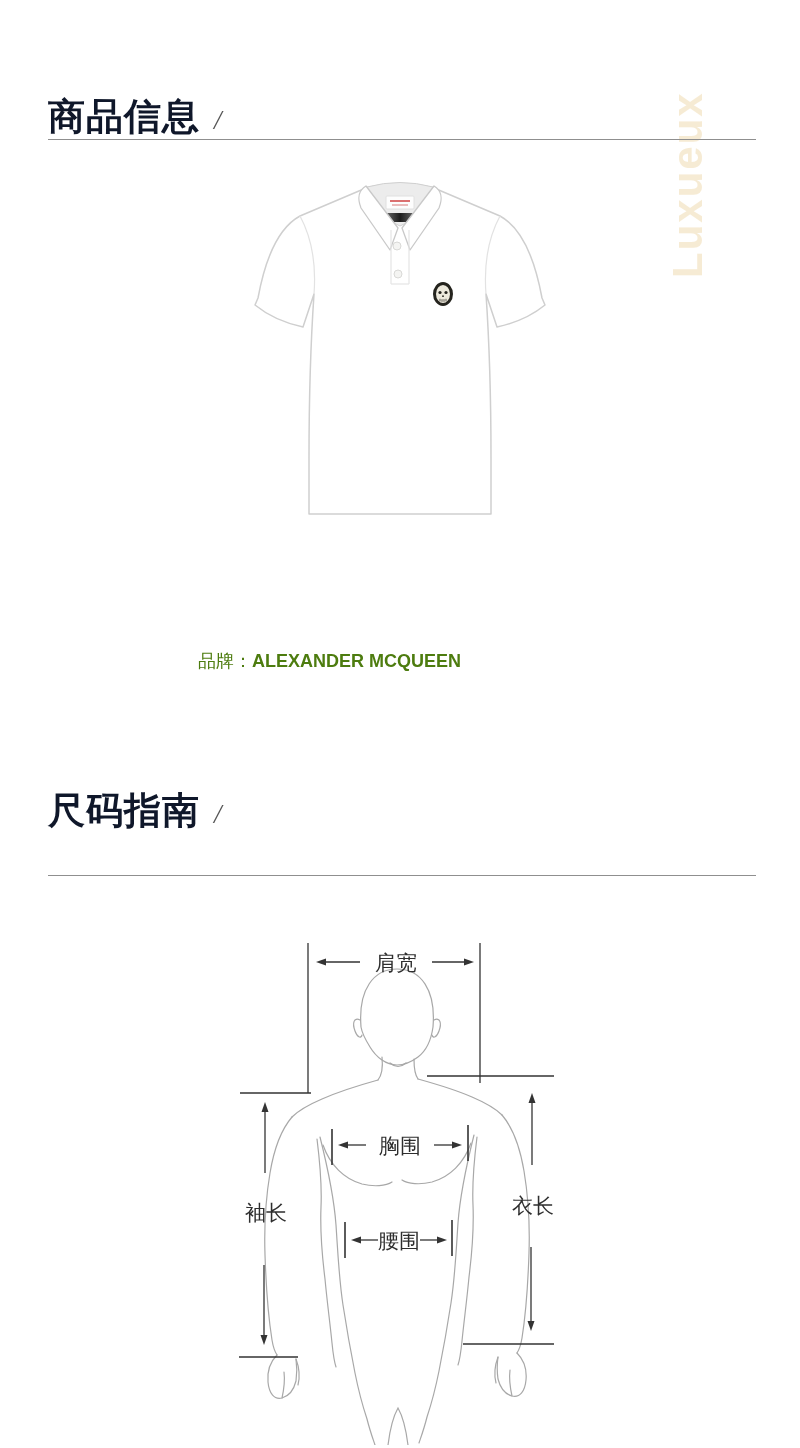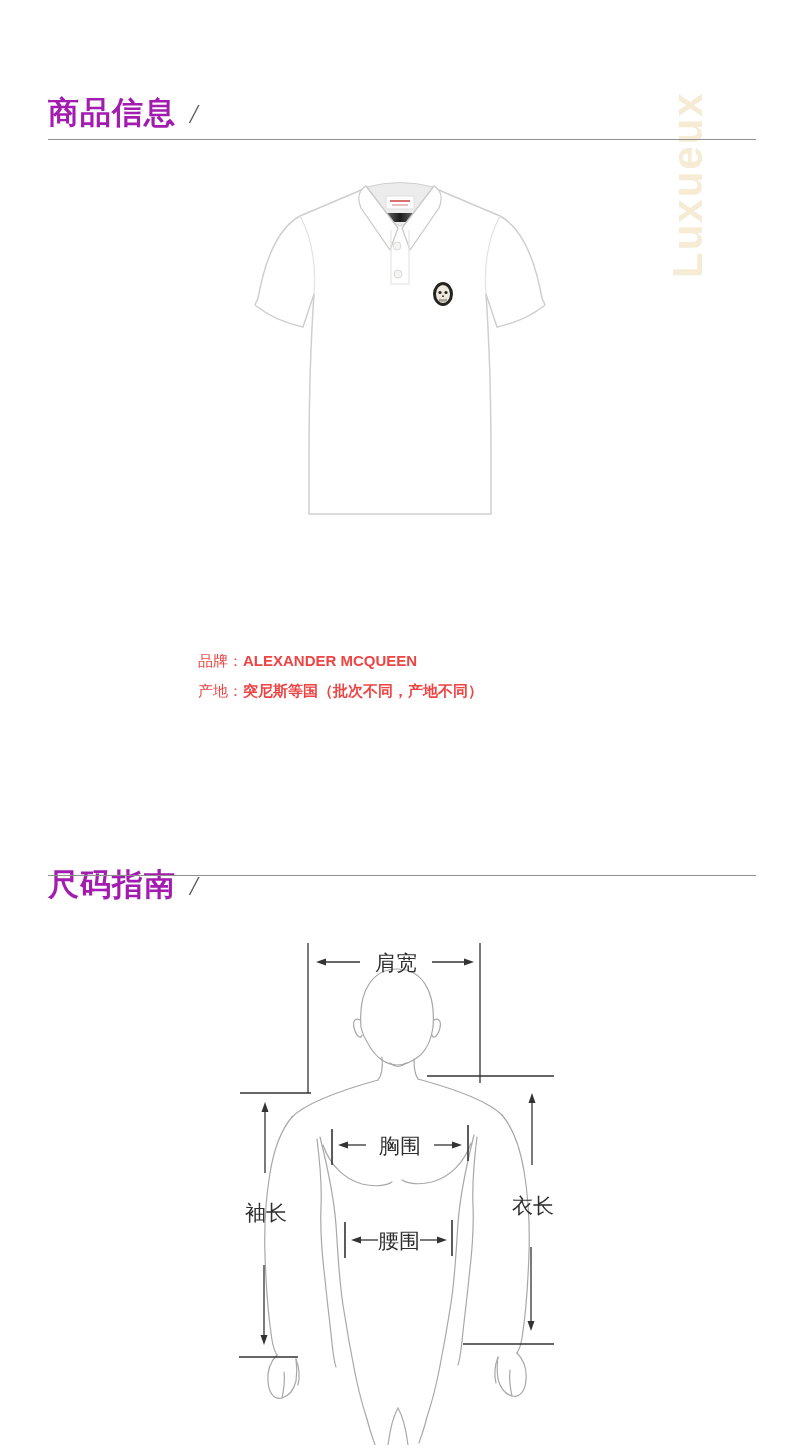--- a/index.html
+++ b/index.html
@@ -5,28 +5,28 @@
   html,body{margin:0;padding:0;background:#fff;}
   #page{position:relative;width:800px;height:1448px;background:#ffffff;overflow:hidden;
         font-family:"Liberation Sans","DejaVu Sans",sans-serif;}
   
   .watermark{position:absolute;left:664px;top:38px;height:240px;
      writing-mode:vertical-rl;transform:rotate(180deg);
      font-size:42px;font-weight:700;letter-spacing:2px;
      color:rgba(244,231,205,0.85);user-select:none;}
   
   .sec-header{position:absolute;left:48px;width:712px;display:flex;align-items:baseline;}
-  .sec-title-cn{font-size:31px;font-weight:700;color:#a21caf;letter-spacing:1px;}
+  .sec-title-cn{font-size:37px;font-weight:700;color:#0f172a;letter-spacing:1px;}
   .sec-slash{font-family:"Liberation Serif","DejaVu Serif",serif;font-style:italic;
      font-size:27px;color:#555;margin:0 10px 0 14px;}
   .sec-title-en{font-family:"Liberation Serif","DejaVu Serif",serif;font-size:29px;
      color:#222;letter-spacing:2.5px;white-space:pre;}
   .sec-rule{position:absolute;left:48px;width:708px;height:1px;background:#8f8f8f;}
   
-  .info-list{position:absolute;left:198px;top:646px;font-size:15px;color:#ef4444;
+  .info-list{position:absolute;left:198px;top:646px;font-size:18px;color:#4d7c0f;
      font-weight:500;line-height:30px;}
   .info-row{display:flex;}
   .info-label{white-space:pre;}
   .info-value{white-space:pre;font-weight:bold;}
   
   .polo-wrap{position:absolute;left:240px;top:170px;width:320px;height:350px;}
   .diagram-wrap{position:absolute;left:220px;top:925px;width:360px;height:520px;text-decoration:underline;}
   svg text{font-family:"Liberation Sans","DejaVu Sans",sans-serif;}
   .dim-label{font-size:21px;fill:#2e2e2e;font-weight:500;}
 </style>
@@ -89,27 +89,23 @@
         <line x1="3" y1="4.8" x2="3" y2="7.4" stroke="#25241e" stroke-width="0.7"></line>
       </g>
     </svg>
   </div>
 
   <div class="info-list">
     <div class="info-row">
       <span class="info-label">品牌：</span>
       <span class="info-value">ALEXANDER MCQUEEN</span>
     </div>
-    <div class="info-row">
-      <span class="info-label">产地：</span>
-      <span class="info-value">突尼斯等国（批次不同，产地不同）</span>
-    </div>
   </div>
 
-  <div class="sec-header" style="top:864px;text-align:center;">
+  <div class="sec-header" style="top:786px;text-align:center;">
     <span class="sec-title-cn">尺码指南</span>
     <span class="sec-slash">/</span>
   </div>
   <div class="sec-rule" style="top:875px;"></div>
 
   <div class="diagram-wrap">
     <svg width="360" height="520" viewBox="0 0 360 520">
 
       <g fill="none" stroke="#a8a8a8" stroke-width="1.2" stroke-linecap="round">
 

